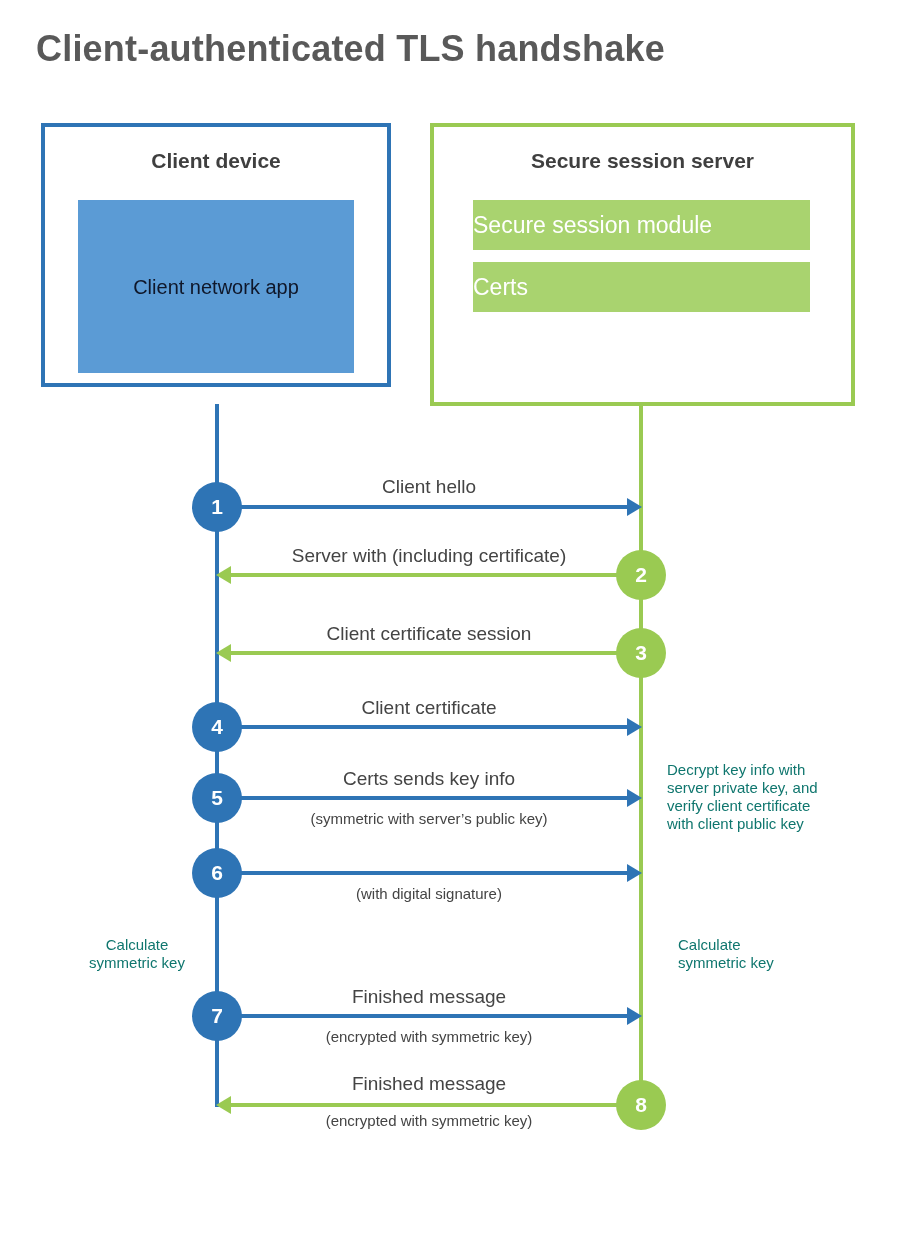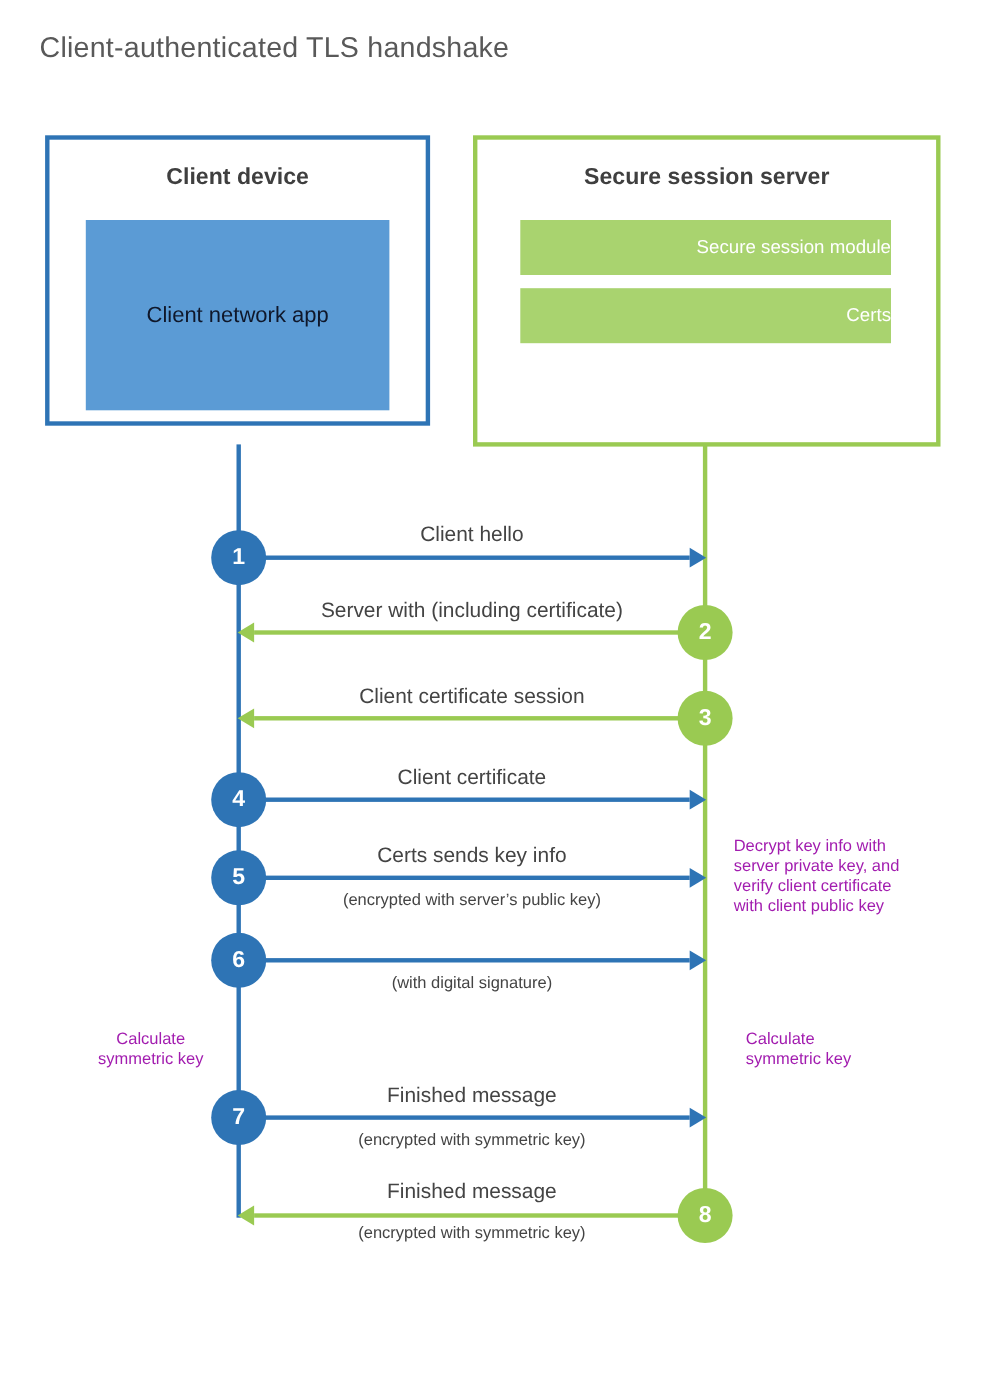--- a/index.html
+++ b/index.html
@@ -2,53 +2,53 @@
 <html><head>
 <meta charset="utf-8">
 <style>
   html,body{margin:0;padding:0;background:#fff;}
   #stage{
     position:relative;width:900px;height:1256px;background:#ffffff;
     font-family:"Liberation Sans","DejaVu Sans",sans-serif;overflow:hidden;
   }
   .abs{position:absolute;}
   
-  #page-title{left:36px;top:28px;font-size:26px;font-weight:400;color:#595959;letter-spacing:.2px;}
+  #page-title{left:36px;top:28px;font-size:36px;font-weight:700;color:#595959;letter-spacing:.2px;}
   
   .actor-box{box-sizing:border-box;background:#fff;}
   #client-box{left:41px;top:123px;width:350px;height:264px;border:4px solid #2e74b5;}
   #server-box{left:430px;top:123px;width:425px;height:283px;border:4px solid #9aca52;}
   .actor-title{position:absolute;top:22px;left:0;width:100%;text-align:center;
     font-size:21px;font-weight:bold;color:#3f3f3f;}
   #client-app{position:absolute;left:33px;top:73px;width:276px;height:173px;background:#5b9bd5;
     display:flex;align-items:center;justify-content:center;}
   #client-app span{display:block;width:200px;text-align:center;color:#0f172a;font-size:20px;line-height:1.5;}
   .server-bar{position:absolute;left:39px;width:337px;height:50px;background:#a9d36f;
-    color:#fff;font-size:17px;text-align:right;line-height:50px;}
+    color:#fff;font-size:23px;text-align:left;line-height:50px;}
   
   .lifeline{width:4px;z-index:1;}
   #client-lifeline{left:215px;top:404px;height:703px;background:#2e74b5;}
   #server-lifeline{left:639px;top:404px;height:701px;background:#9aca52;}
   
   .bar{height:4px;z-index:2;}
   .bar.blue{background:#2e74b5;}
   .bar.green{background:#9aca52;}
   .head{width:0;height:0;z-index:2;border-top:9px solid transparent;border-bottom:9px solid transparent;}
   .head.right{border-left:15px solid #2e74b5;}
   .head.left{border-right:15px solid #9aca52;}
   
   .badge{width:50px;height:50px;border-radius:50%;z-index:3;color:#fff;
     font-size:21px;font-weight:bold;text-align:center;line-height:50px;}
   .badge.blue{background:#2e74b5;left:192px;}
   .badge.green{background:#9aca52;left:616px;}
   
   .msg-label{left:217px;width:424px;text-align:center;font-size:19px;color:#444;z-index:4;}
   .msg-sub{left:217px;width:424px;text-align:center;font-size:15px;color:#444;z-index:4;}
   
-  .note{font-size:15px;line-height:18px;color:#a21caf;}
+  .note{font-size:15px;line-height:18px;color:#0f766e;}
   #decrypt-note{left:667px;top:761px;text-align:left;}
   #calc-left{left:62px;top:936px;width:150px;text-align:center;}
   #calc-right{left:678px;top:936px;text-align:left;}
 </style>
 </head>
 <body>
 
 <div id="stage">
 
   <div class="abs" id="page-title">Client-authenticated TLS handshake</div>
@@ -86,21 +86,21 @@
 
   <div class="abs msg-label" style="top:697px">Client certificate</div>
   <div class="abs bar blue" style="left:217px;top:725px;width:410px"></div>
   <div class="abs head right" style="left:627px;top:718px"></div>
   <div class="abs badge blue" style="top:702px">4</div>
 
   <div class="abs msg-label" style="top:768px">Certs sends key info</div>
   <div class="abs bar blue" style="left:217px;top:796px;width:410px"></div>
   <div class="abs head right" style="left:627px;top:789px"></div>
   <div class="abs badge blue" style="top:773px">5</div>
-  <div class="abs msg-sub" style="top:810px">(encrypted with server’s public key)</div>
+  <div class="abs msg-sub" style="top:810px">(symmetric with server’s public key)</div>
 
   <div class="abs bar blue" style="left:217px;top:871px;width:410px"></div>
   <div class="abs head right" style="left:627px;top:864px"></div>
   <div class="abs badge blue" style="top:848px">6</div>
   <div class="abs msg-sub" style="top:885px">(with digital signature)</div>
 
   <div class="abs msg-label" style="top:986px">Finished message</div>
   <div class="abs bar blue" style="left:217px;top:1014px;width:410px"></div>
   <div class="abs head right" style="left:627px;top:1007px"></div>
   <div class="abs badge blue" style="top:991px">7</div>

